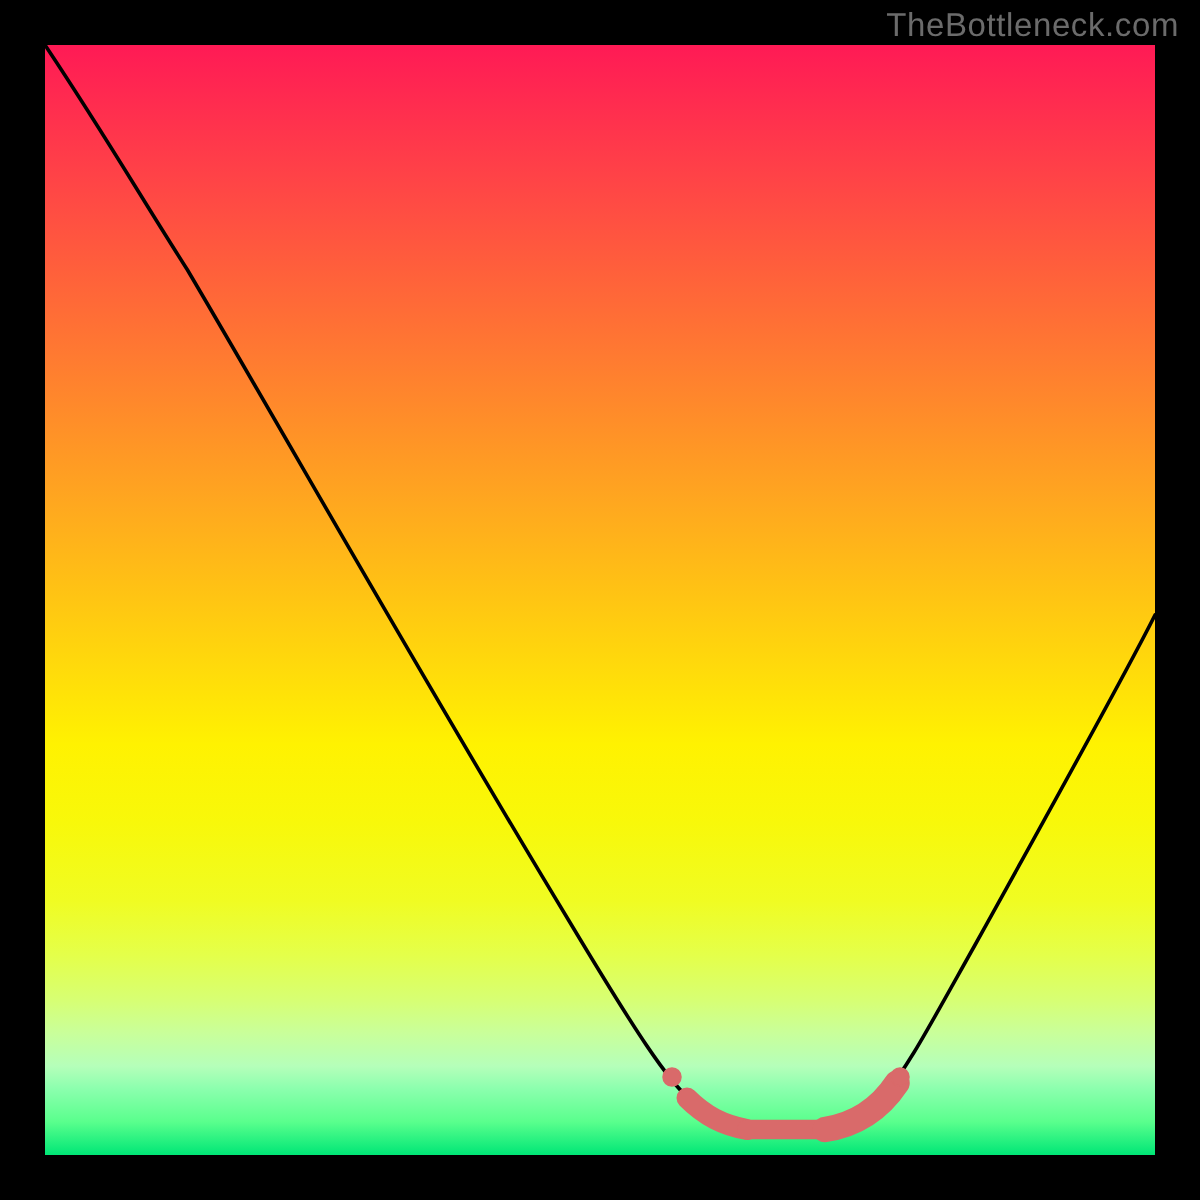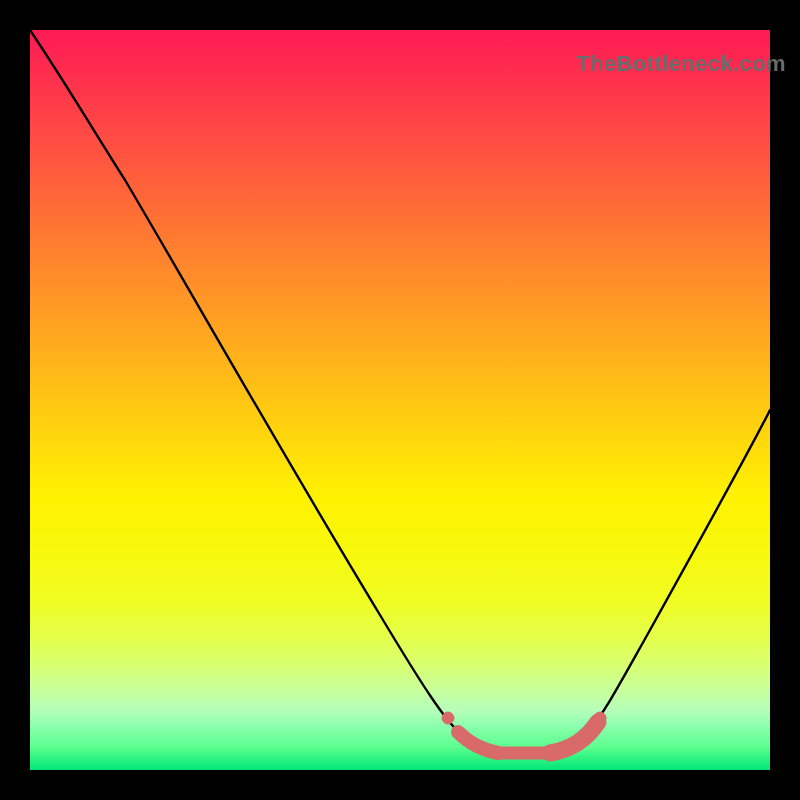--- a/index.html
+++ b/index.html
@@ -10,24 +10,23 @@
     position: relative;
     overflow: hidden;
     font-family: Arial, Helvetica, sans-serif;
   }
   .watermark {
     position: absolute;
     top: 4px;
     right: 14px;
     color: #6b6b6b;
     font-size: 22px;
-    font-weight: 700;
+    font-weight: 400;
     letter-spacing: 0.4px;
     z-index: 20;
-    margin-top: 47px;
   }
   .plot-frame {
     position: absolute;
     top: 30px;
     left: 30px;
     width: 740px;
     height: 740px;
     background: linear-gradient(to bottom,
       #ff1a55 0%,
       #ff324d 7%,

